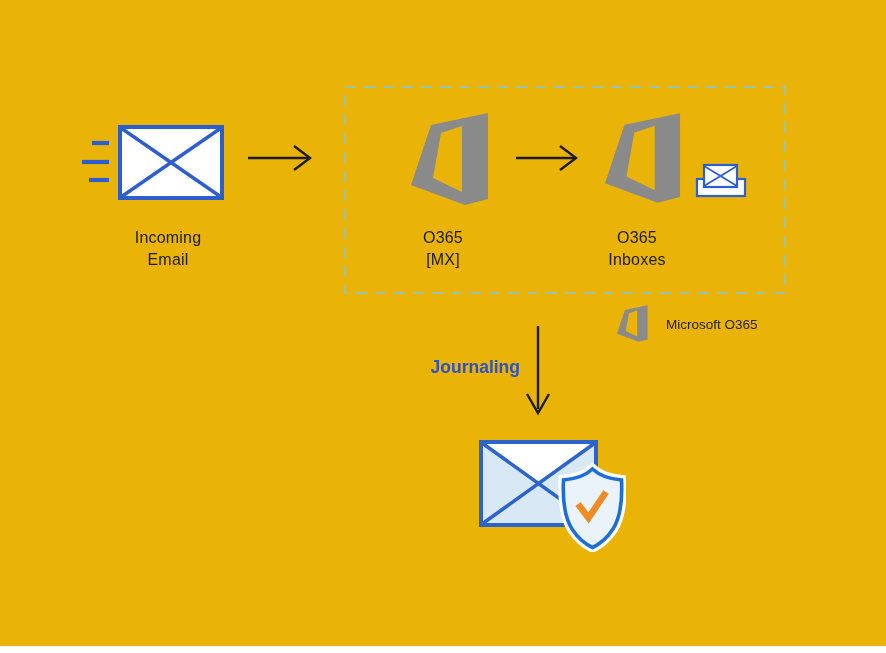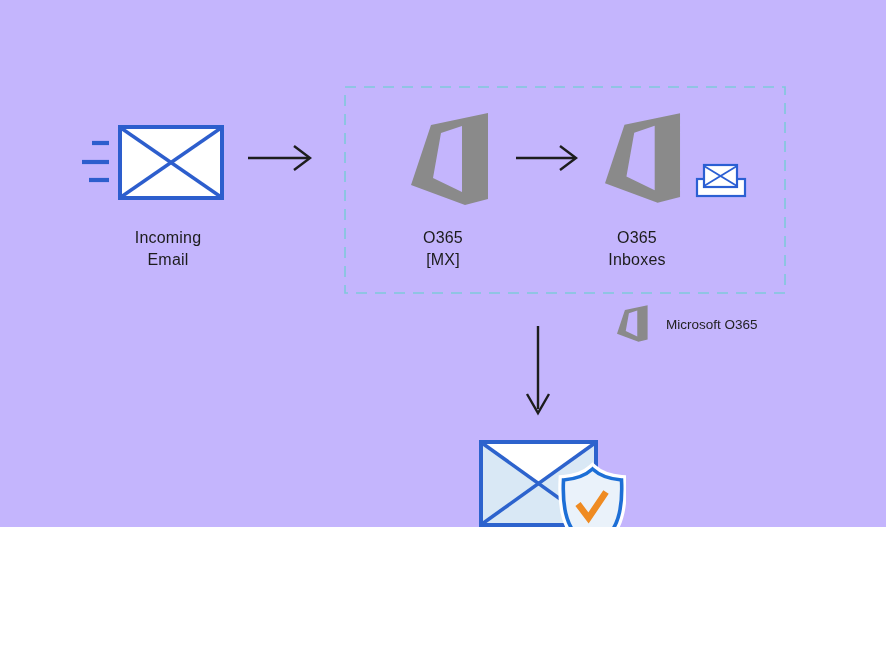--- a/index.html
+++ b/index.html
@@ -1,17 +1,17 @@
 <!DOCTYPE html>
 <html><head>
 <meta charset="utf-8">
 <style>
   html,body { margin:0; padding:0; background:#ffffff; }
   .canvas {
-    position:relative; width:886px; height:527px; background:#c4b5fd;
+    position:relative; width:886px; height:646px; background:#eab308;
     font-family:"Liberation Sans", sans-serif; overflow:hidden;
   }
   .abs { position:absolute; }
   .node-label {
     position:absolute; text-align:center; font-size:16px; line-height:22px;
     color:#1c1c1c; white-space:pre-line; letter-spacing:0.2px;
   }
   .legend-label { position:absolute; font-size:13.5px; color:#232323; line-height:18px; }
   .flow-label {
     position:absolute; font-size:17.5px; font-weight:600; color:#2b52c8;
@@ -76,20 +76,21 @@
 
   <svg class="abs" style="left:617px; top:302px;" width="31" height="43" viewBox="0 0 78 92">
     <path fill-rule="evenodd" fill="#8a8a8a" d="M77,0 L77,86 L54,92 L0,72 L20,12 Z M30,20 L51,13 L51,79 L22,65 Z"></path>
   </svg>
   <div class="legend-label" style="left:666px; top:316px;text-align:center;">Microsoft O365</div>
 
   <svg class="abs" style="left:524px; top:322px;" width="28" height="96" viewBox="0 0 28 96">
     <line x1="14" y1="4" x2="14" y2="87" stroke="#1d1d1d" stroke-width="2.4"></line>
     <polyline points="3,72 14,91 25,72" fill="none" stroke="#1d1d1d" stroke-width="2.4"></polyline>
   </svg>
+  <div class="flow-label" style="left:398px; top:355px; width:122px;">Journaling</div>
 
   <svg class="abs" style="left:478px; top:438px;" width="148" height="114" viewBox="0 0 148 114">
     <rect x="3" y="4" width="115" height="83" fill="#d9e8f5" stroke="#2d63cd" stroke-width="4"></rect>
     <polygon points="5,6 116,6 60.5,45.5" fill="#ffffff"></polygon>
     <g stroke="#2d63cd" stroke-width="3.6">
       <line x1="4" y1="5" x2="117" y2="86"></line>
       <line x1="117" y1="5" x2="4" y2="86"></line>
     </g>
     <path d="M114.5,31 C121,37 131,41 143.5,42 C144.5,62 142,80 135,91 C129.5,99.5 123,105.5 114.5,109.5
              C106,105.5 99.5,99.5 94,91 C87,80 84.5,62 85.5,42 C98,41 108,37 114.5,31 Z" fill="#ffffff" stroke="#ffffff" stroke-width="10"></path>

